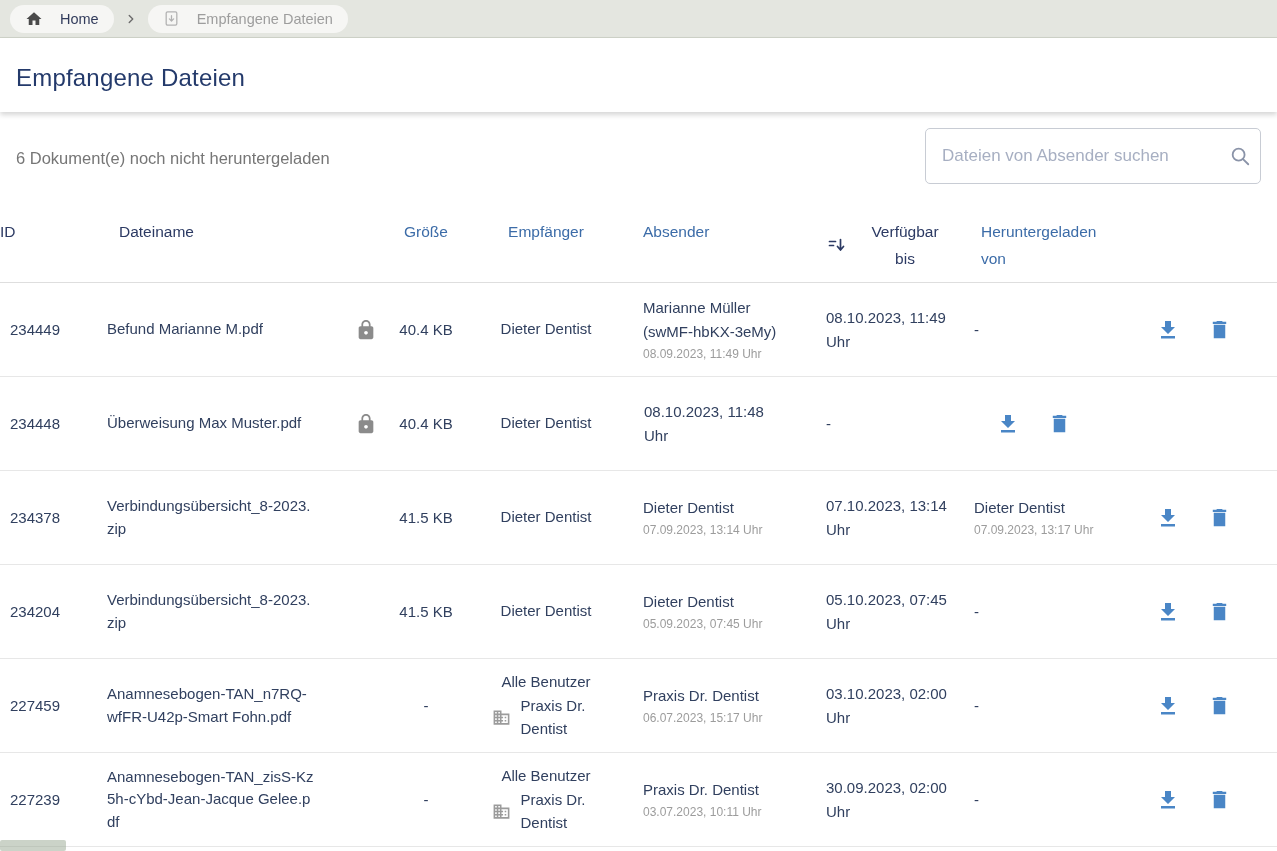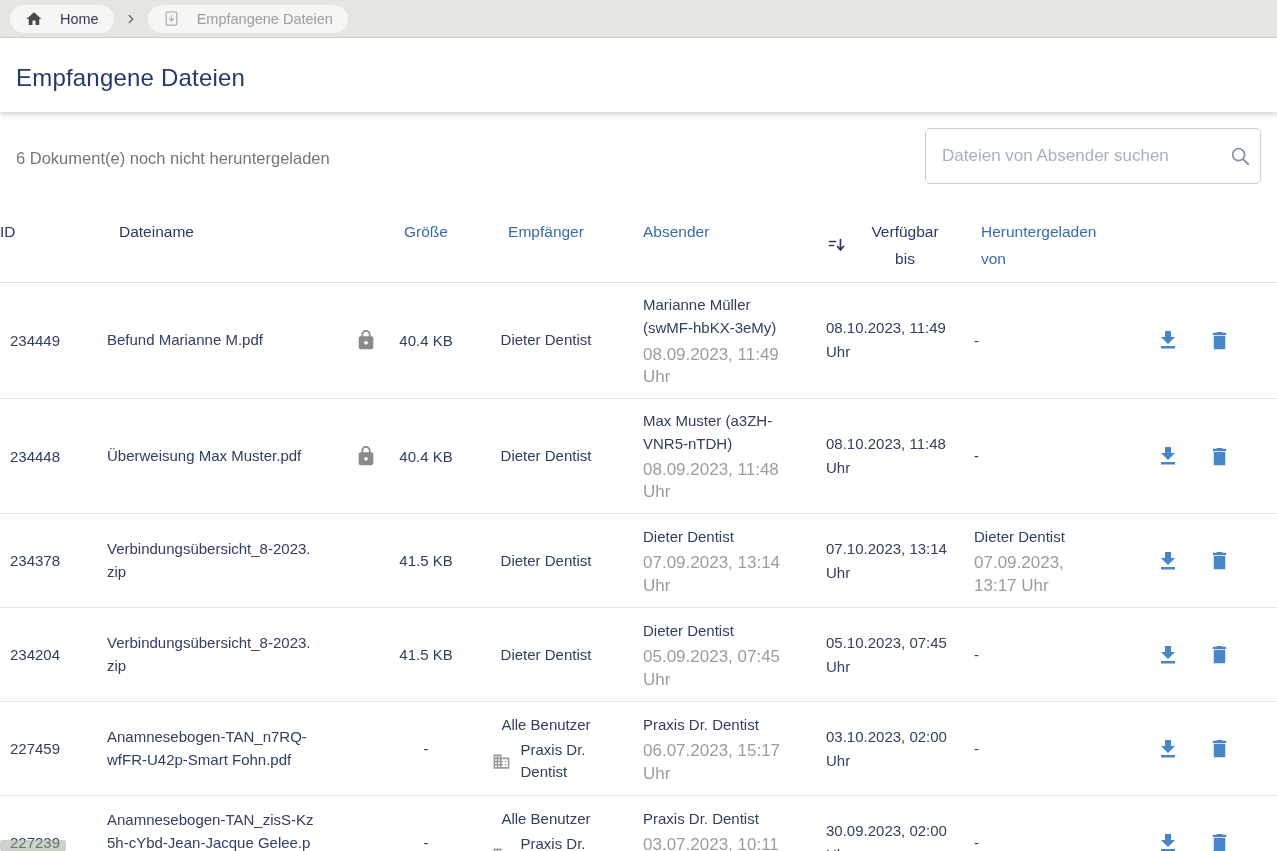--- a/index.html
+++ b/index.html
@@ -50,21 +50,21 @@
     color:#31405f; font-size:15px; padding:10px 0; }
   .td-id { padding-left:10px; }
   .td-name { padding-left:12px; max-width:222px; word-break:break-all; line-height:1.5; }
   .td-lock { display:flex; justify-content:center; }
   .td-size { text-align:center; }
   .td-recipient { display:flex; flex-direction:column; align-items:center; text-align:center; line-height:1.5; }
   .recipient-org { display:flex; align-items:center; gap:10px; margin-top:2px; }
   .recipient-org .org-name { max-width:80px; text-align:left; line-height:1.5; }
   .td-sender { padding-left:16px; }
   .name-main { max-width:152px; line-height:1.55; }
-  .sub-date { color:#9c9c9c; font-size:17px; margin-top:4px; line-height:1.3; }
+  .sub-date { color:#9c9c9c; font-size:12px; margin-top:4px; line-height:1.3; }
   .td-available { padding-left:17px; max-width:148px; line-height:1.6; }
   .td-available .avail-text { max-width:126px; }
   .td-downloaded { padding-left:17px; }
   .td-actions { display:flex; justify-content:center; align-items:center; gap:28px; }
   .icon-btn { background:none; border:none; cursor:pointer; padding:0; display:flex; }
 
   .artifact { position:fixed; left:0; bottom:0; width:66px; height:11px;
     background:#97a792; opacity:.5; border-radius:2px; }
 </style>
 </head>
@@ -191,24 +191,20 @@
         <svg width="22" height="22" viewBox="0 0 24 24">
             <path d="M18 8h-1V6c0-2.76-2.24-5-5-5S7 3.24 7 6v2H6c-1.1 0-2 .9-2 2v10c0 1.1.9 2 2 2h12c1.1 0 2-.9 2-2V10c0-1.1-.9-2-2-2zm-6 9c-1.1 0-2-.9-2-2s.9-2 2-2 2 .9 2 2-.9 2-2 2zm3.1-9H8.9V6c0-1.71 1.39-3.1 3.1-3.1 1.71 0 3.1 1.39 3.1 3.1v2z" fill="#8b8b8b"></path>
           </svg>
       </span>
     </div>
     <div class="td-size">40.4 KB</div>
     <div class="td-recipient">
       <span>Dieter Dentist</span>
 
     </div>
-    <div class="td-sender">
-      <div class="name-main">Max Muster (a3ZH-VNR5-nTDH)</div>
-      <div class="sub-date">08.09.2023, 11:48 Uhr</div>
-    </div>
     <div class="td-available">
       <div class="avail-text">08.10.2023, 11:48 Uhr</div>
     </div>
     <div class="td-downloaded">
       <div class="name-main">-</div>
 
     </div>
     <div class="td-actions">
       <button class="icon-btn">
         <span style="display:flex;">

